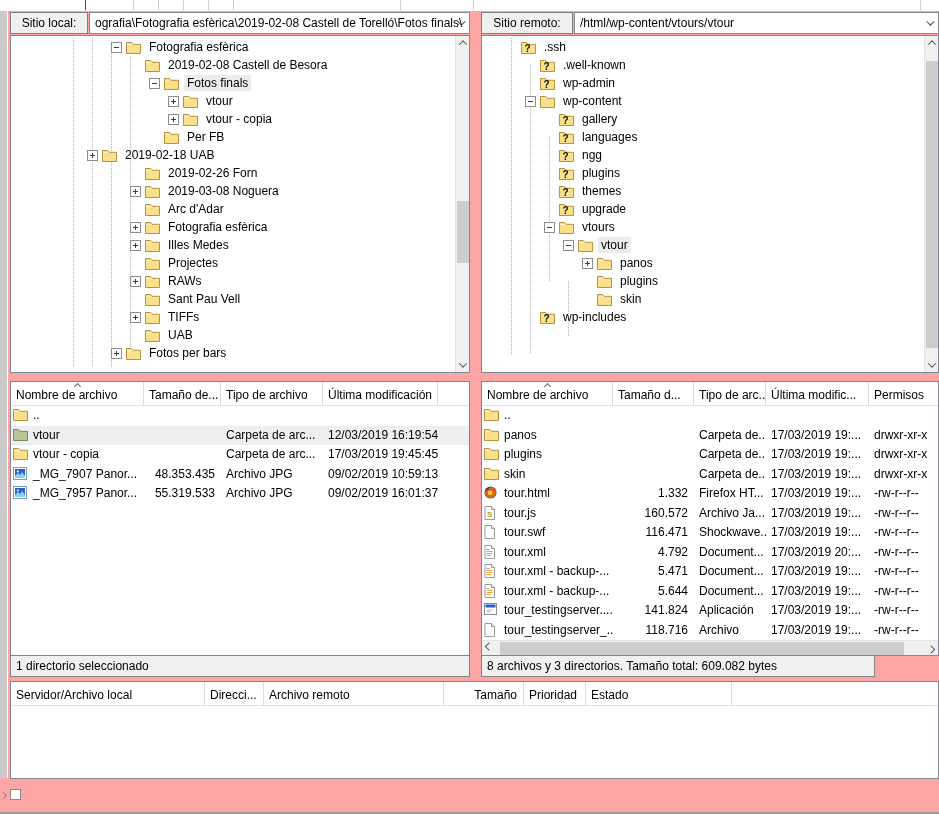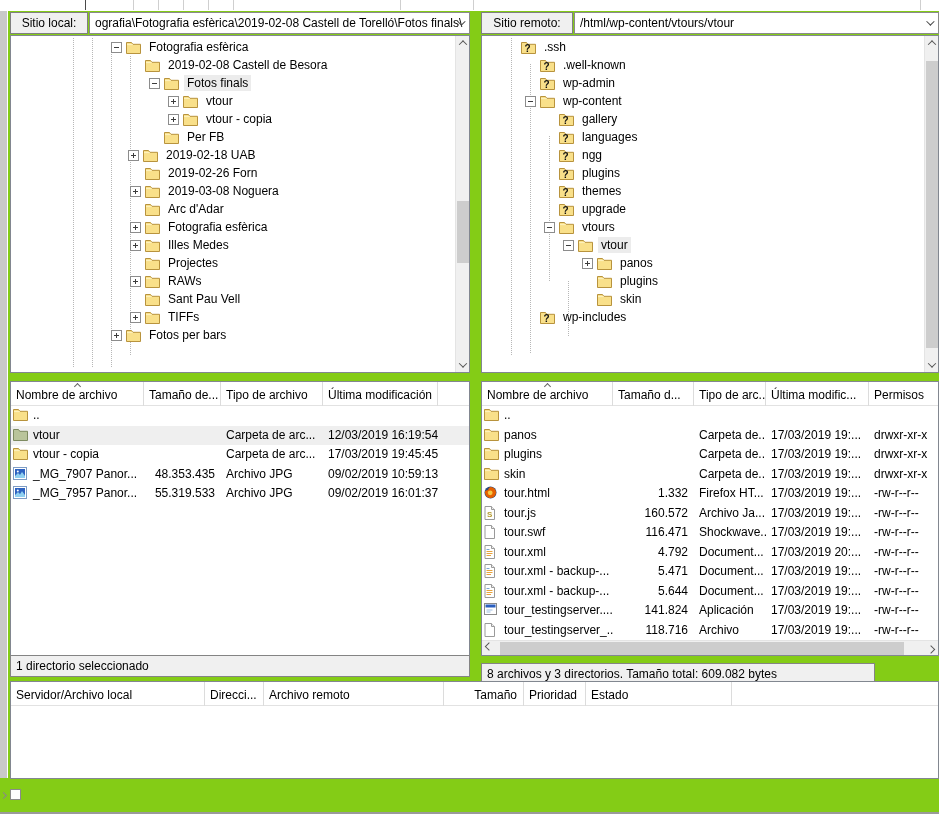--- a/index.html
+++ b/index.html
@@ -1,18 +1,18 @@
 <!DOCTYPE html>
 <html><head>
 <meta charset="utf-8">
 <style>
   * { margin:0; padding:0; box-sizing:border-box; }
   html,body { width:939px; height:814px; }
   body { font-family:"Liberation Sans","DejaVu Sans",sans-serif; font-size:12px; color:#000; background:#f0f0f0; }
-  #screen { position:relative; width:939px; height:814px; background:#84cc16; overflow:hidden; }
+  #screen { position:relative; width:939px; height:814px; background:#fca5a5; overflow:hidden; }
 
   
   .topstrip { position:absolute; left:0; top:0; width:939px; height:11px; background:#ffffff; }
   .tick { position:absolute; top:0; width:1px; height:10px; background:#cfcfcf; }
   .tick.dark { background:#4a4a4a; }
 
   .leftstrip { position:absolute; left:0; top:11px; width:8px; height:767px; background:#c9c9c9; border-right:1px solid #ffffff; }
 
   
   .pathlabel { position:absolute; height:22px; background:#f0f0f0; border:1px solid #7f7f7f; display:flex; align-items:center; justify-content:center; }
@@ -171,21 +171,21 @@
         <div class="trow" style="padding-left: 138px;">
           <span class="exp-sp"></span>
           <span class="ticon">
             <svg width="15" height="13" viewBox="0 0 15 13">
               <path d="M.5 1.5h5l1.3 1.8h7.7v9.2H.5z" fill="#f9e08a" stroke="#b8933d"></path>
               <path d="M1 3.6h5.8" stroke="#fdf2bf"></path>
             </svg>
           </span>
           <span class="tlabel">Per FB</span>
         </div>
-        <div class="trow" style="padding-left: 117px; text-align: right;">
+        <div class="trow" style="padding-left: 76px; text-align: right;">
           <span class="exp plus"></span>
           <span class="ticon">
             <svg width="15" height="13" viewBox="0 0 15 13">
               <path d="M.5 1.5h5l1.3 1.8h7.7v9.2H.5z" fill="#f9e08a" stroke="#b8933d"></path>
               <path d="M1 3.6h5.8" stroke="#fdf2bf"></path>
             </svg>
           </span>
           <span class="tlabel">2019-02-18 UAB</span>
         </div>
         <div class="trow" style="padding-left: 119px;">
@@ -270,20 +270,30 @@
         </div>
         <div class="trow" style="padding-left: 119px;">
           <span class="exp plus"></span>
           <span class="ticon">
             <svg width="15" height="13" viewBox="0 0 15 13">
               <path d="M.5 1.5h5l1.3 1.8h7.7v9.2H.5z" fill="#f9e08a" stroke="#b8933d"></path>
               <path d="M1 3.6h5.8" stroke="#fdf2bf"></path>
             </svg>
           </span>
           <span class="tlabel">TIFFs</span>
+        </div>
+        <div class="trow" style="padding-left: 119px;">
+          <span class="exp-sp"></span>
+          <span class="ticon">
+            <svg width="15" height="13" viewBox="0 0 15 13">
+              <path d="M.5 1.5h5l1.3 1.8h7.7v9.2H.5z" fill="#f9e08a" stroke="#b8933d"></path>
+              <path d="M1 3.6h5.8" stroke="#fdf2bf"></path>
+            </svg>
+          </span>
+          <span class="tlabel">UAB</span>
         </div>
         <div class="trow" style="padding-left: 100px;">
           <span class="exp plus"></span>
           <span class="ticon">
             <svg width="15" height="13" viewBox="0 0 15 13">
               <path d="M.5 1.5h5l1.3 1.8h7.7v9.2H.5z" fill="#f9e08a" stroke="#b8933d"></path>
               <path d="M1 3.6h5.8" stroke="#fdf2bf"></path>
             </svg>
           </span>
           <span class="tlabel">Fotos per bars</span>
@@ -688,21 +698,21 @@
     <div class="hscroll">
       <div class="sbtn" style="left:0; top:0;">
           <span class="chev left"></span>
         </div>
       <div class="thumbh" style="left:18px; width:404px;"></div>
       <div class="sbtn" style="right:0; top:0;">
           <span class="chev right"></span>
         </div>
     </div>
   </div>
-  <div class="statusbar" style="left:481px; top:655px; width:394px;margin-top:8px;">
+  <div class="statusbar" style="left:481px; top:655px; width:394px;">
     <span>8 archivos y 3 directorios. Tamaño total: 609.082 bytes</span>
   </div>
 
   <div class="queuepane">
     <div id="queue-header" style="position:absolute; inset:0;">
         <div class="lhdr">
           <span class="hcell" style="left: 0px; width: 194px;">Servidor/Archivo local</span>
           <span class="hcell" style="left: 194px; width: 59px;">Direcci...</span>
           <span class="hcell" style="left: 253px; width: 180px;">Archivo remoto</span>
           <span class="hcell" style="left: 433px; width: 80px; text-align: right; padding-right: 6px;">Tamaño</span>

